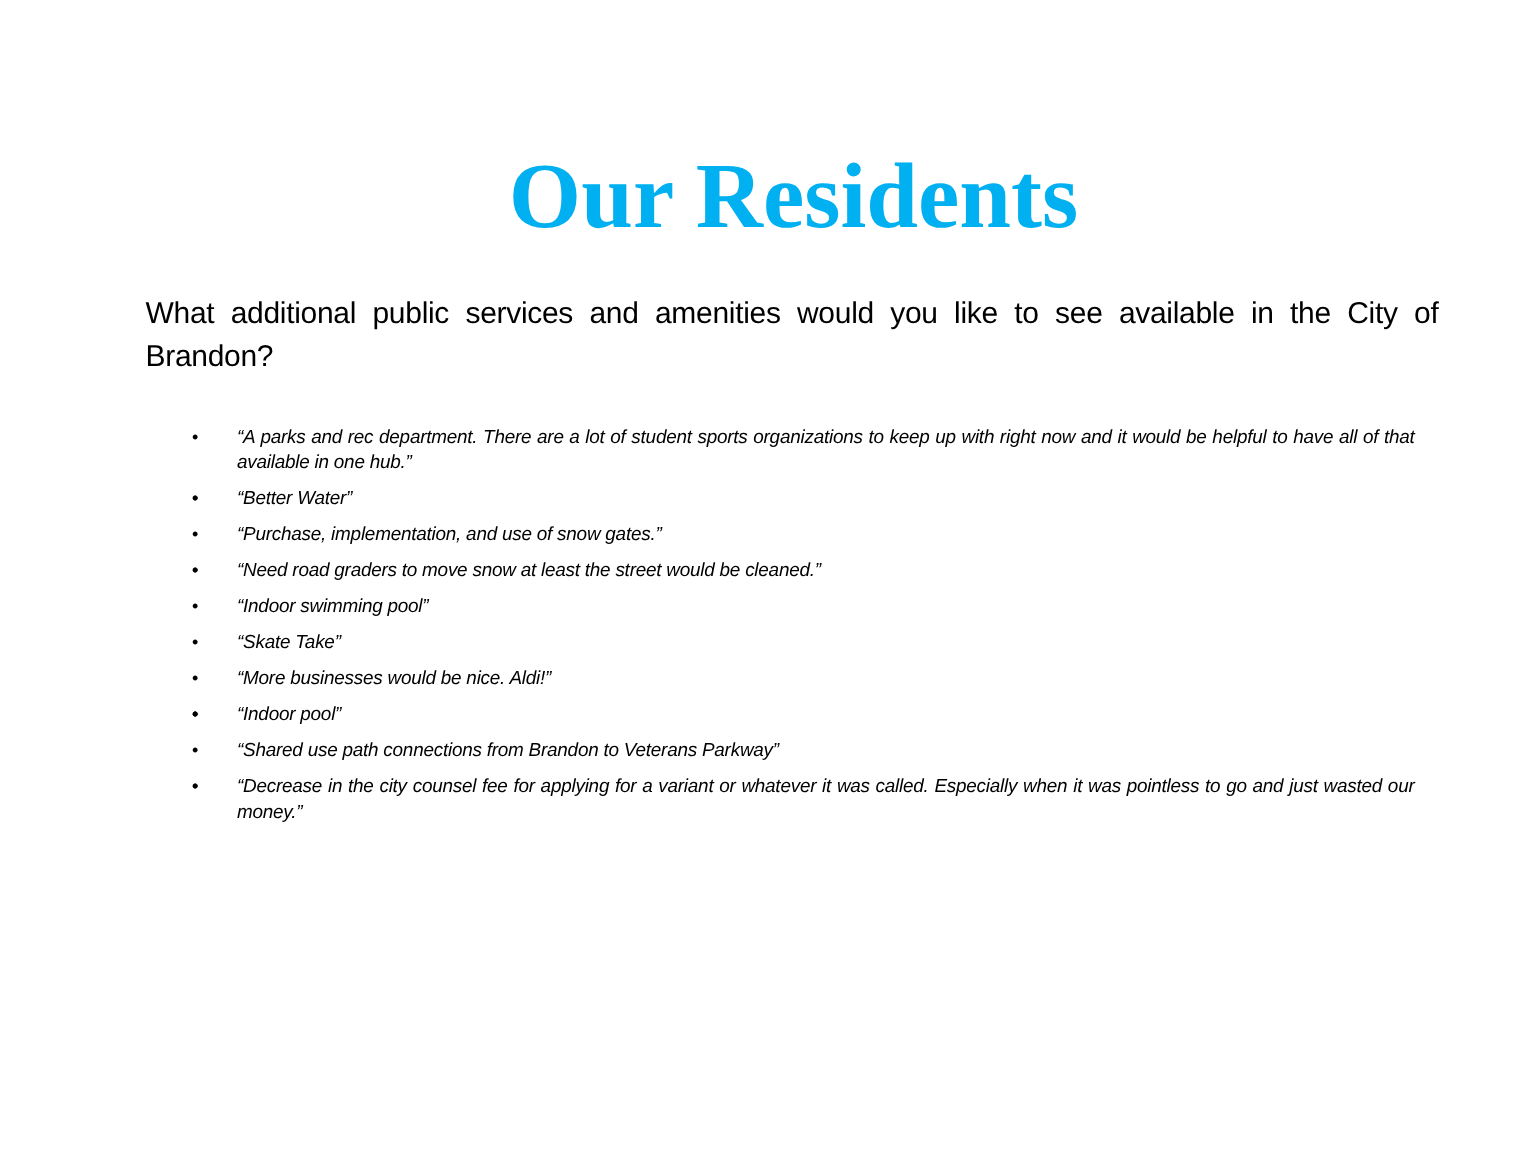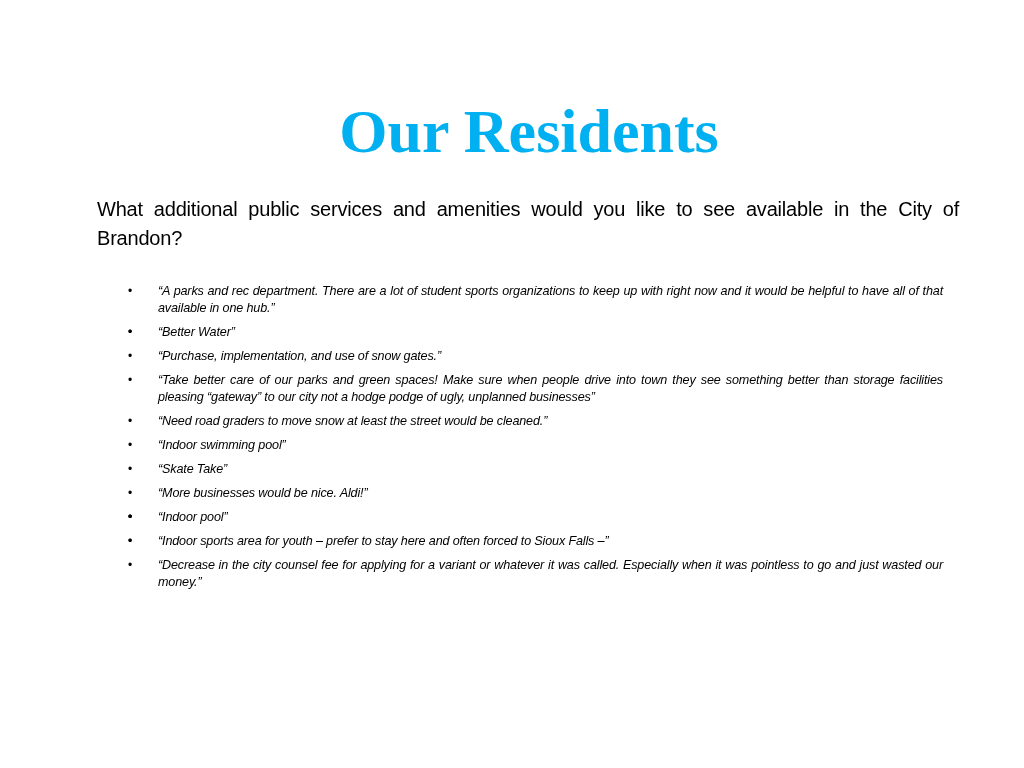--- a/index.html
+++ b/index.html
@@ -95,21 +95,20 @@
     <li class="response">
       <span class="bullet">•</span>
       <span>“Better Water”</span>
     </li>
     <li class="response">
       <span class="bullet">•</span>
       <span>“Purchase, implementation, and use of snow gates.”</span>
     </li>
     <li class="response">
       <span class="bullet">•</span>
-      <span>“Take better care of our parks and green spaces! Make sure when people drive into town they see something better than storage facilities pleasing “gateway” to our city not a hodge podge of ugly, unplanned businesses”</span>
     </li>
     <li class="response">
       <span class="bullet">•</span>
       <span>“Need road graders to move snow at least the street would be cleaned.”</span>
     </li>
     <li class="response">
       <span class="bullet">•</span>
       <span>“Indoor swimming pool”</span>
     </li>
     <li class="response">
@@ -125,23 +124,23 @@
     </li>
     <li class="response">
       <span class="bullet">•</span>
     </li>
     <li class="response">
       <span class="bullet">•</span>
       <span>“Indoor pool”</span>
     </li>
     <li class="response">
       <span class="bullet">•</span>
+      <span>“Shared use path connections from Brandon to Veterans Parkway”</span>
     </li>
     <li class="response">
       <span class="bullet">•</span>
-      <span>“Indoor sports area for youth – prefer to stay here and often forced to Sioux Falls –”</span>
     </li>
     <li class="response">
       <span class="bullet">•</span>
       <span>“Decrease in the city counsel fee for applying for a variant or whatever it was called. Especially when it was pointless to go and just wasted our money.”</span>
     </li>
   </ul>
 </div>
 
 </body></html>

